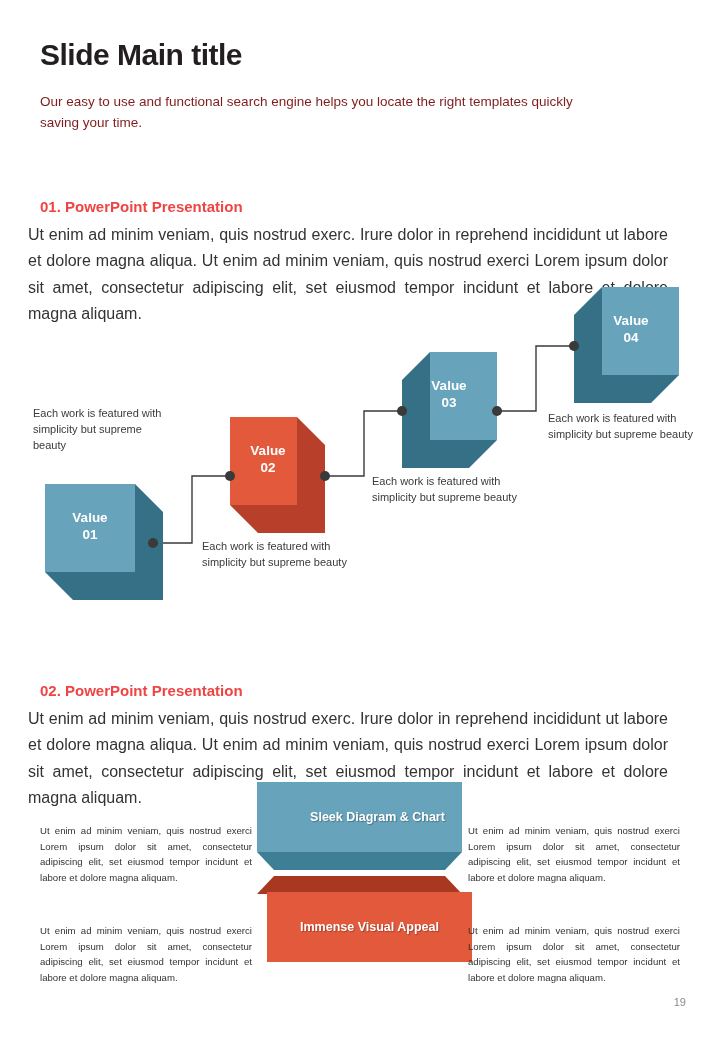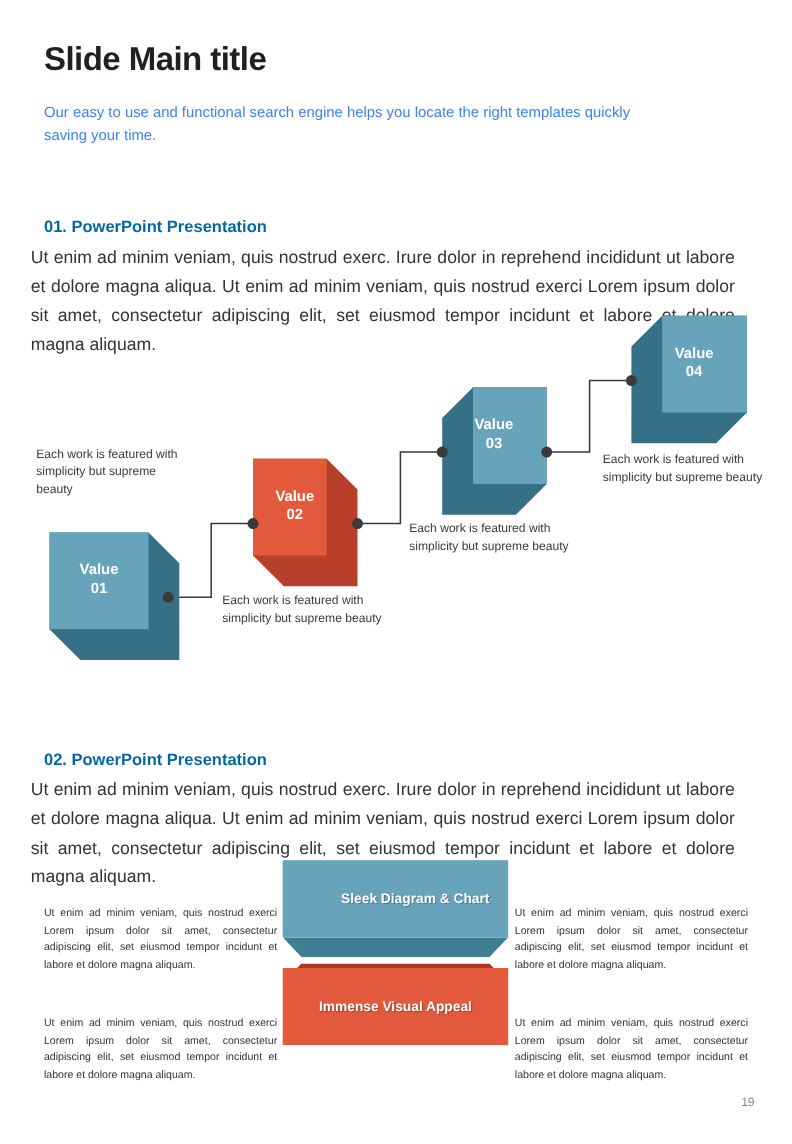--- a/index.html
+++ b/index.html
@@ -27,30 +27,30 @@
     color: #231f20;
     line-height: 1.1;
   }
   .slide-subtitle {
     position: absolute;
     left: 40px;
     top: 92px;
     width: 560px;
     font-size: 13.5px;
     line-height: 1.55;
-    color: #3b82f6;
+    color: #7f1d1d;
   }
 
   
   .section-heading {
     position: absolute;
     left: 40px;
     font-size: 15px;
     font-weight: bold;
-    color: #0369a1;
+    color: #ef4444;
   }
   .section-body {
     position: absolute;
     left: 28px;
     width: 640px;
     font-size: 16px;
     line-height: 1.65;
     text-align: justify;
     color: #333333;
   }
@@ -109,21 +109,21 @@
     justify-content: center;
     text-align: center;
     color: #ffffff;
     font-size: 12.5px;
     font-weight: bold;
     line-height: 1.35;
     text-shadow: 1px 1px 1px rgba(0,0,0,0.28);
     box-sizing: border-box;
   }
   #banner-blue   { top: 6px;  background: #68A3BC; padding-left: 36px; }
-  #banner-orange { top: 4px; background: #E2593B; }
+  #banner-orange { top: 16px; background: #E2593B; margin-left: 10px; }
 
   .banner-shade { position: absolute; left: 217px; width: 205px; height: 18px; }
   #shade-blue   { top: 76px; }
   #shade-orange { top: 0px;  }
   .banner-shade svg { display: block; }
 
   
   #page-number {
     position: absolute;
     right: 34px;

